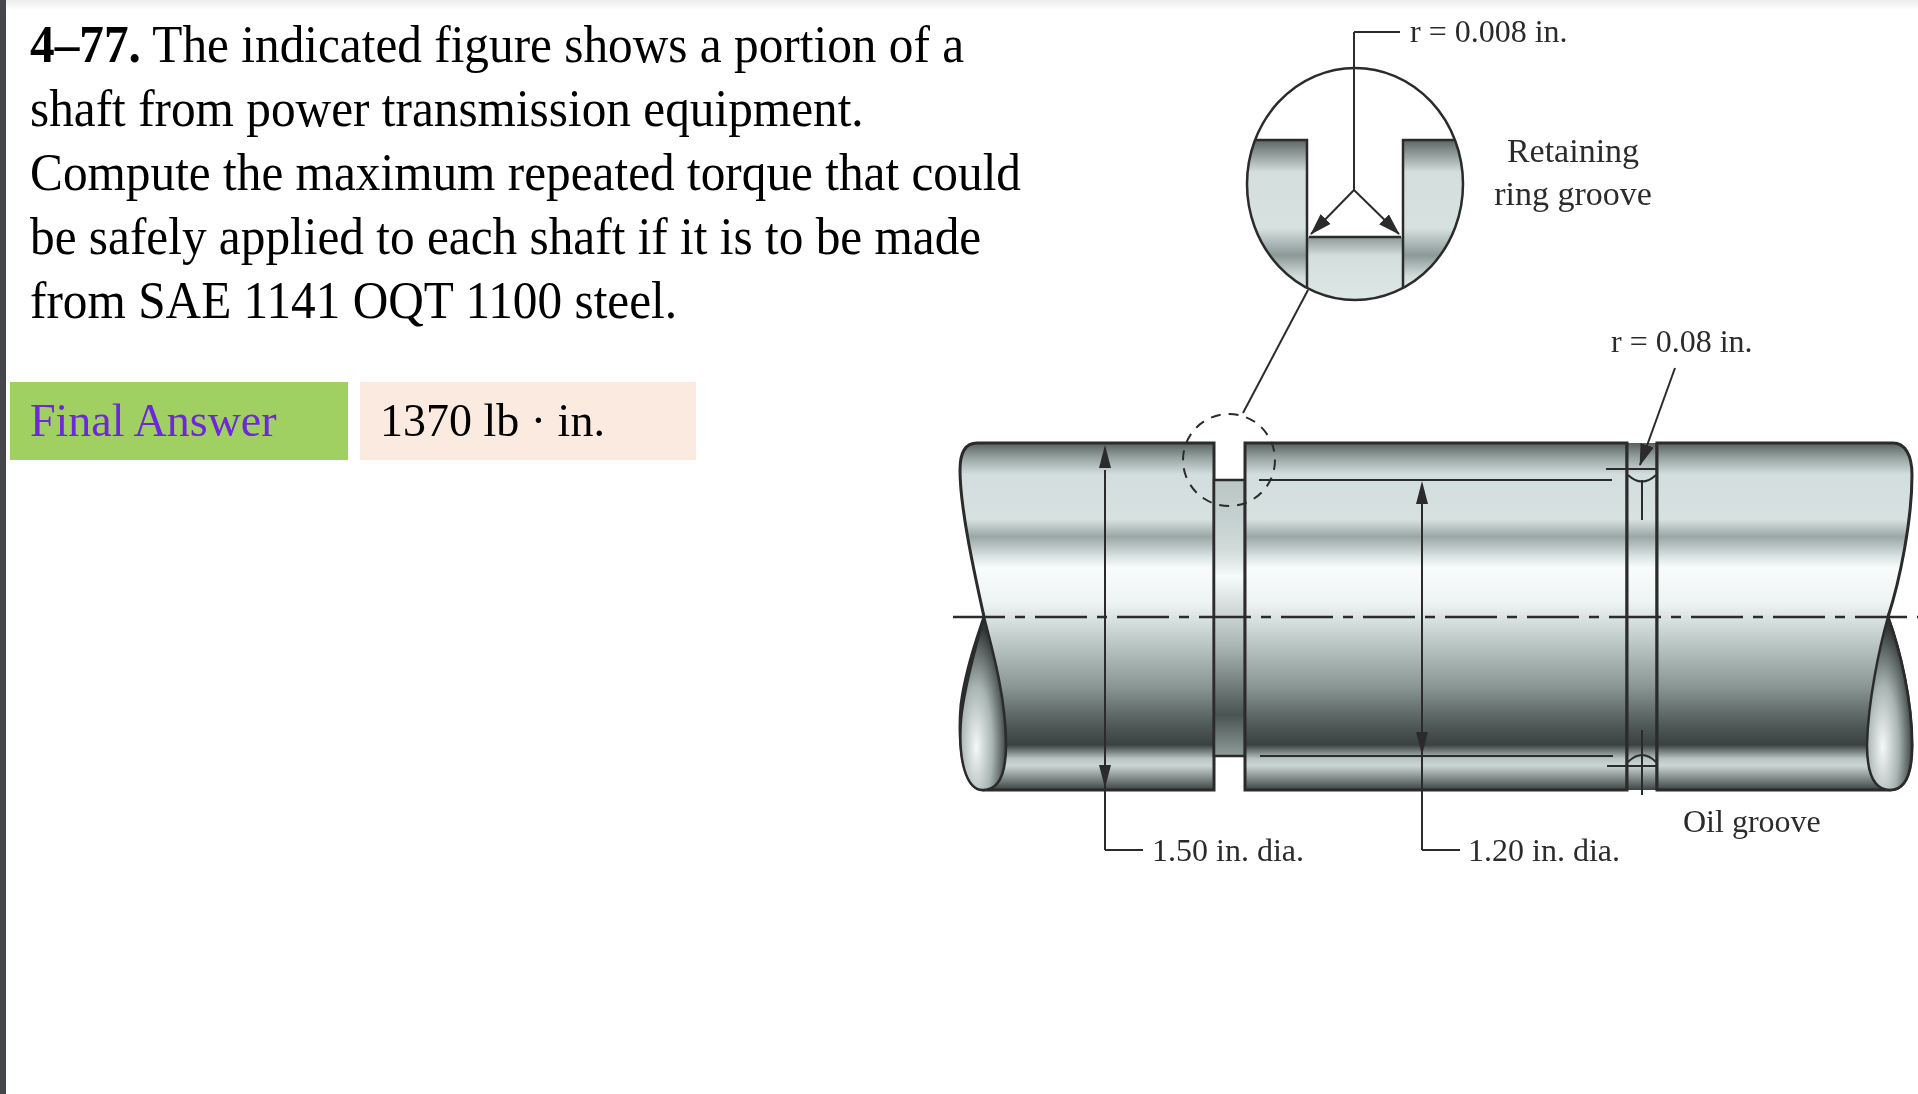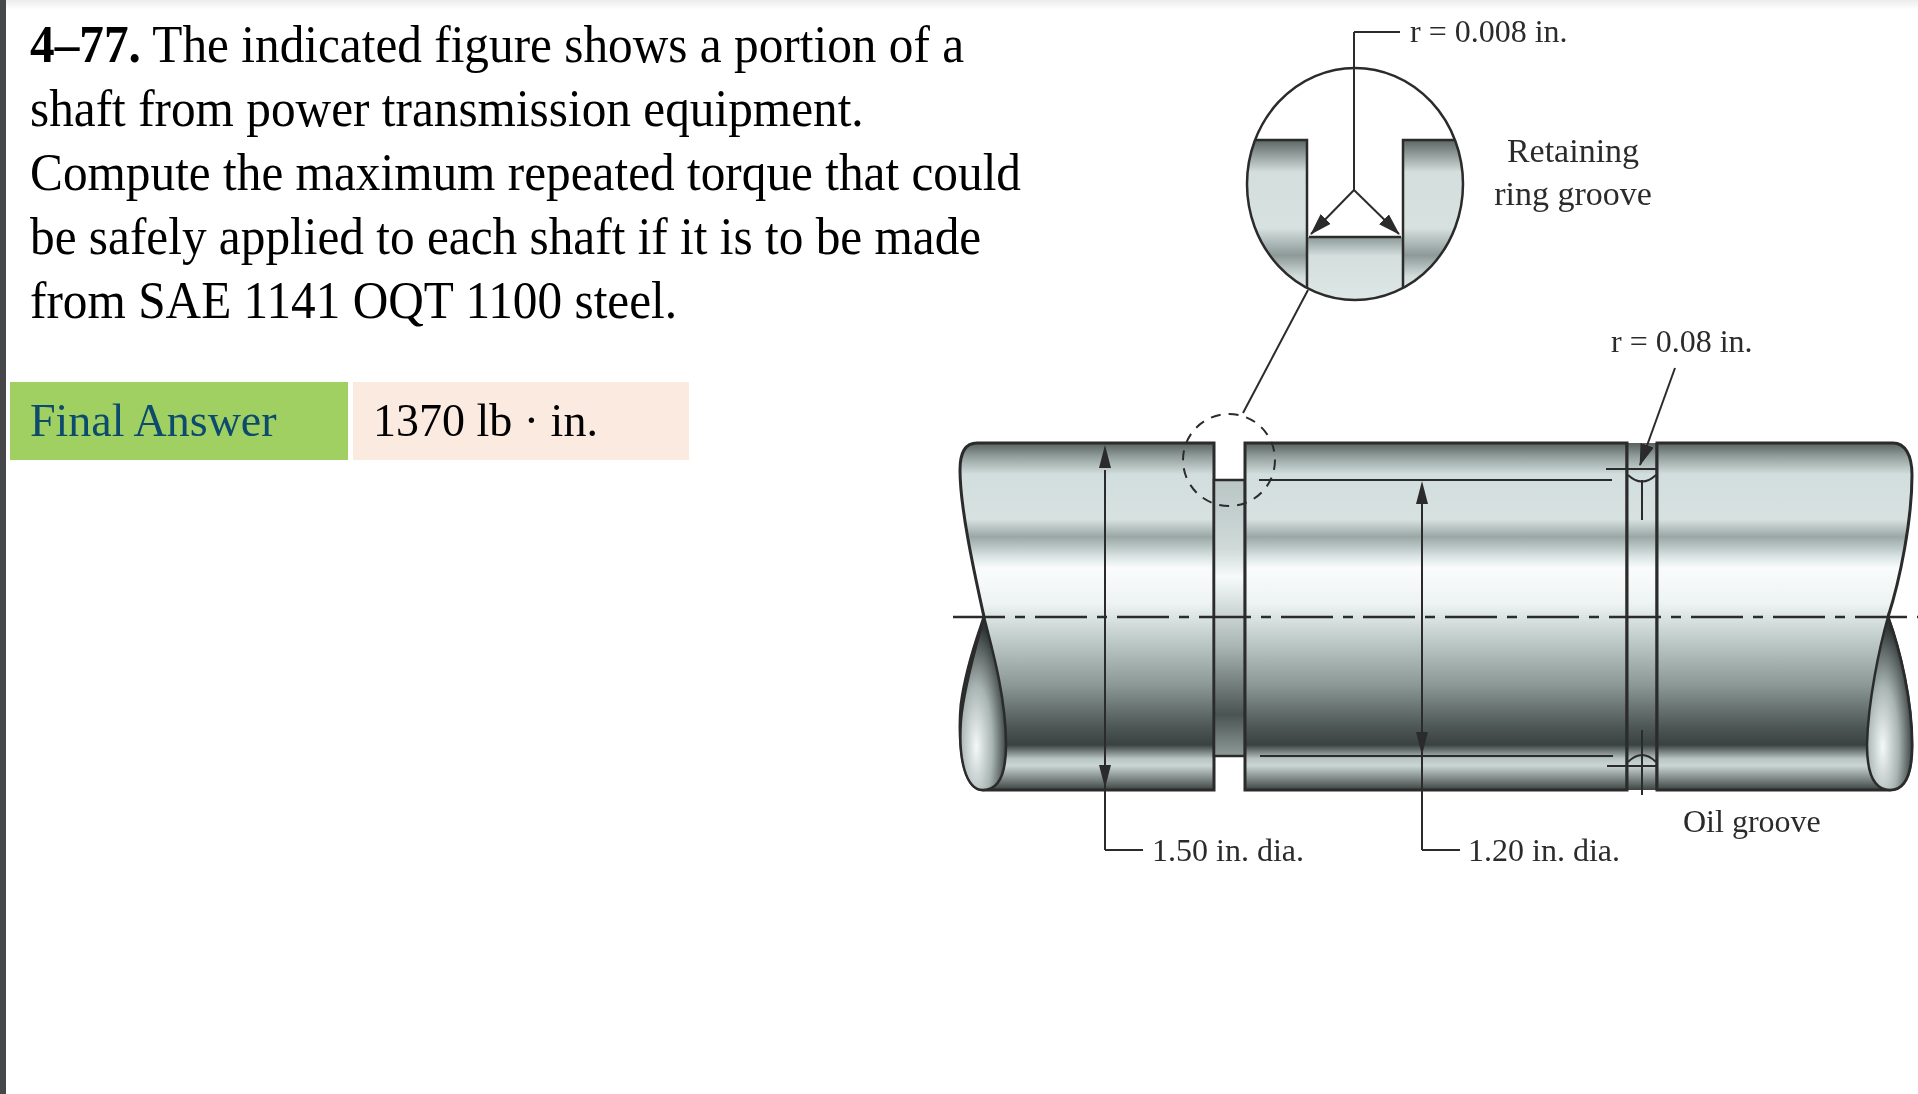--- a/index.html
+++ b/index.html
@@ -13,26 +13,26 @@
     background:linear-gradient(#ececec,#ffffff); }
   .problem {
     position:absolute; left:30px; top:12px; width:1150px;
     font-size:53px; line-height:64px; color:#000;
     transform:scaleX(0.93); transform-origin:0 0;
   }
   .problem .num { font-weight:bold; }
   .problem .line { display:block; white-space:nowrap; }
   .answer-row { position:absolute; top:382px; left:10px; height:78px; display:flex; }
   .answer-label {
-    width:338px; height:78px; background:#a0cf62; color:#0c4a6e;
+    width:338px; height:78px; background:#a0cf62; color:#6d28d9;
     font-size:46px; line-height:78px; padding-left:20px; box-sizing:border-box;
     white-space:nowrap;
   }
   .answer-value {
-    margin-left:5px; width:336px; height:78px; background:#fbeadf; color:#000;
+    margin-left:12px; width:336px; height:78px; background:#fbeadf; color:#000;
     font-size:46px; line-height:78px; padding-left:20px; box-sizing:border-box;
     white-space:nowrap;
   }
   svg.figure { position:absolute; left:0; top:0; }
   svg text { font-family:"Liberation Serif", serif; fill:#2b2b2b; }
 </style>
 </head>
 <body>
 
 <div class="left-bar"></div>

